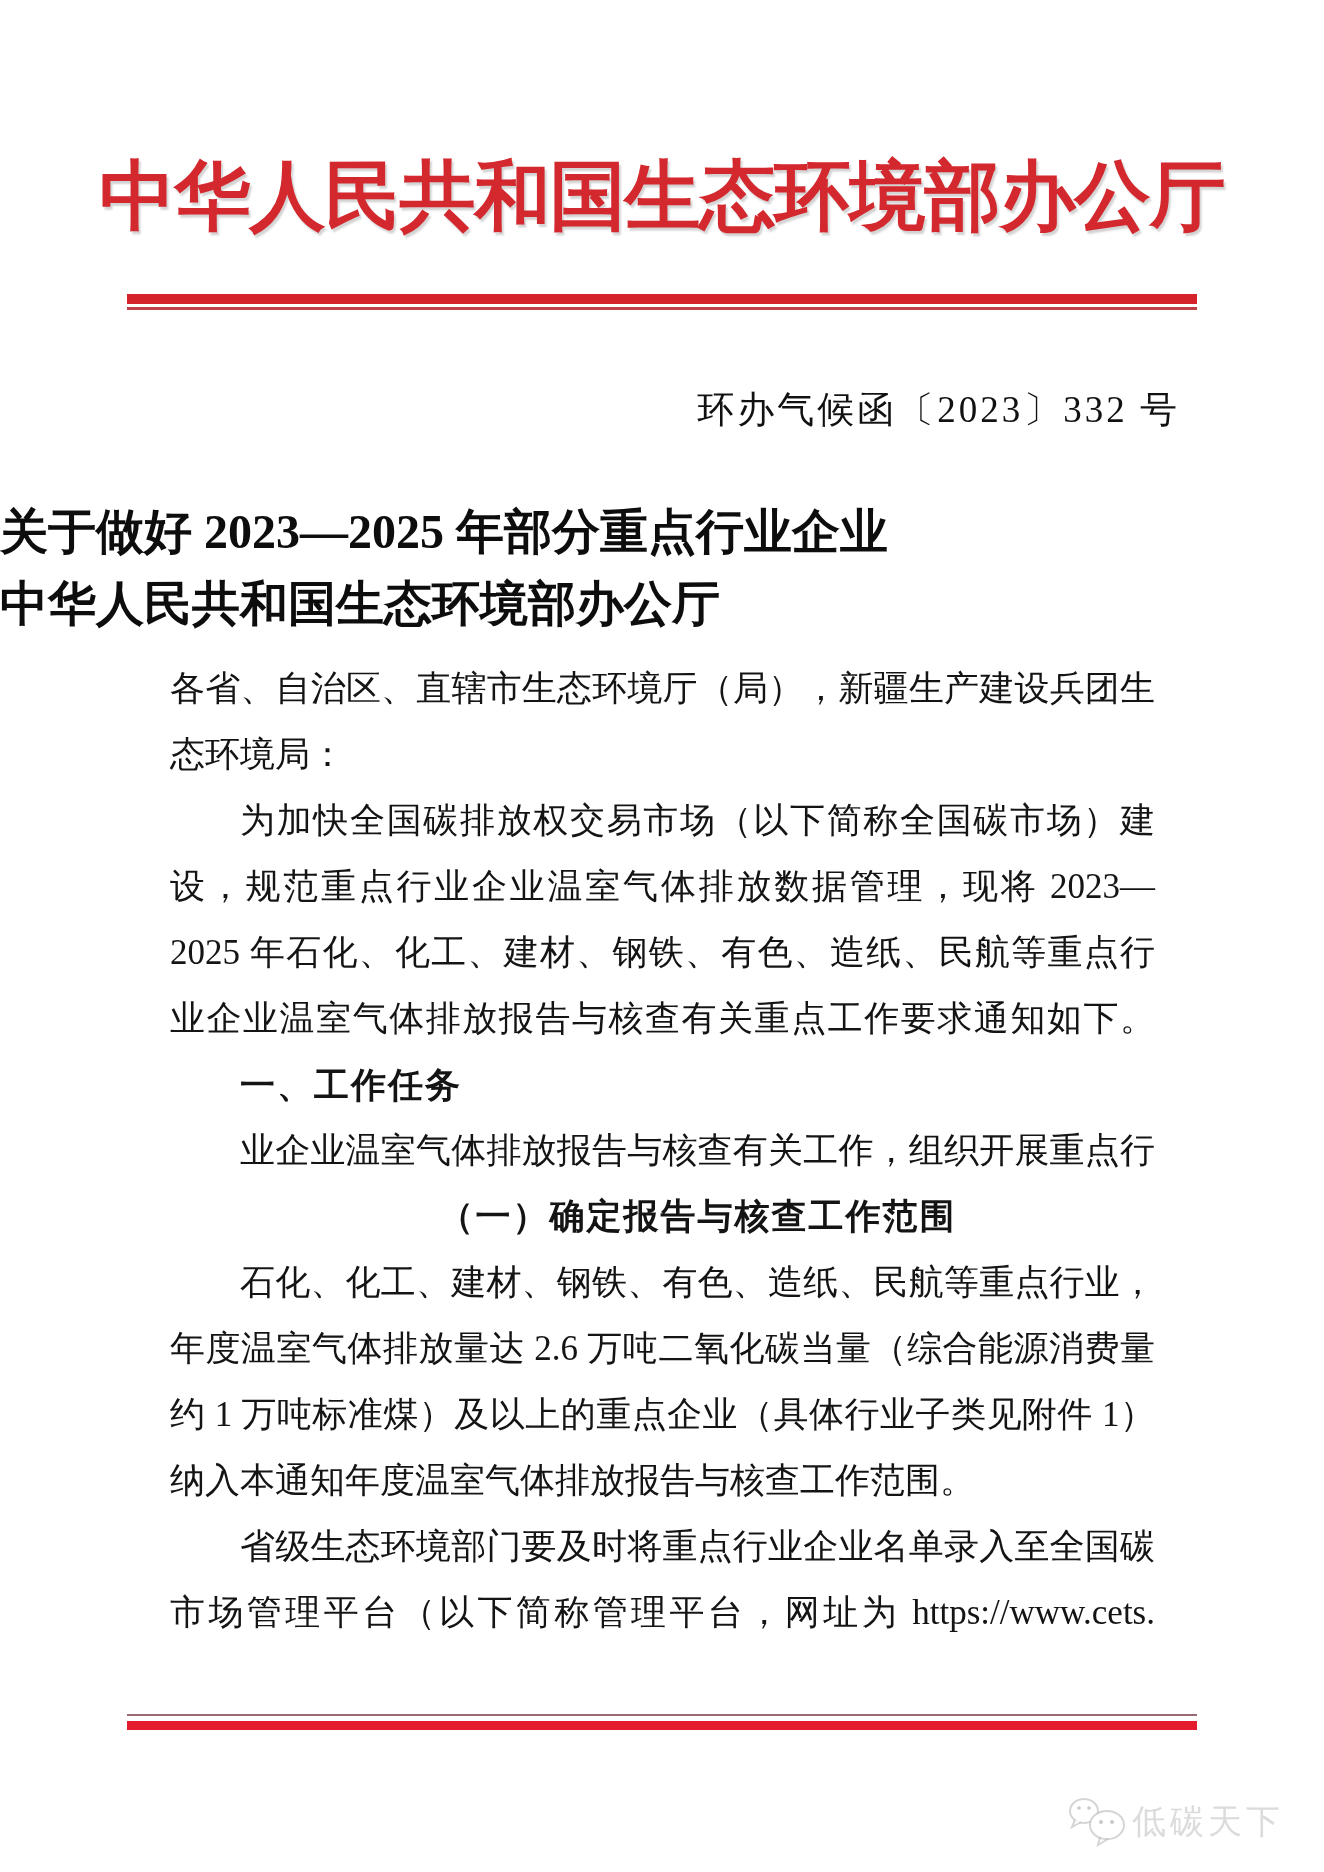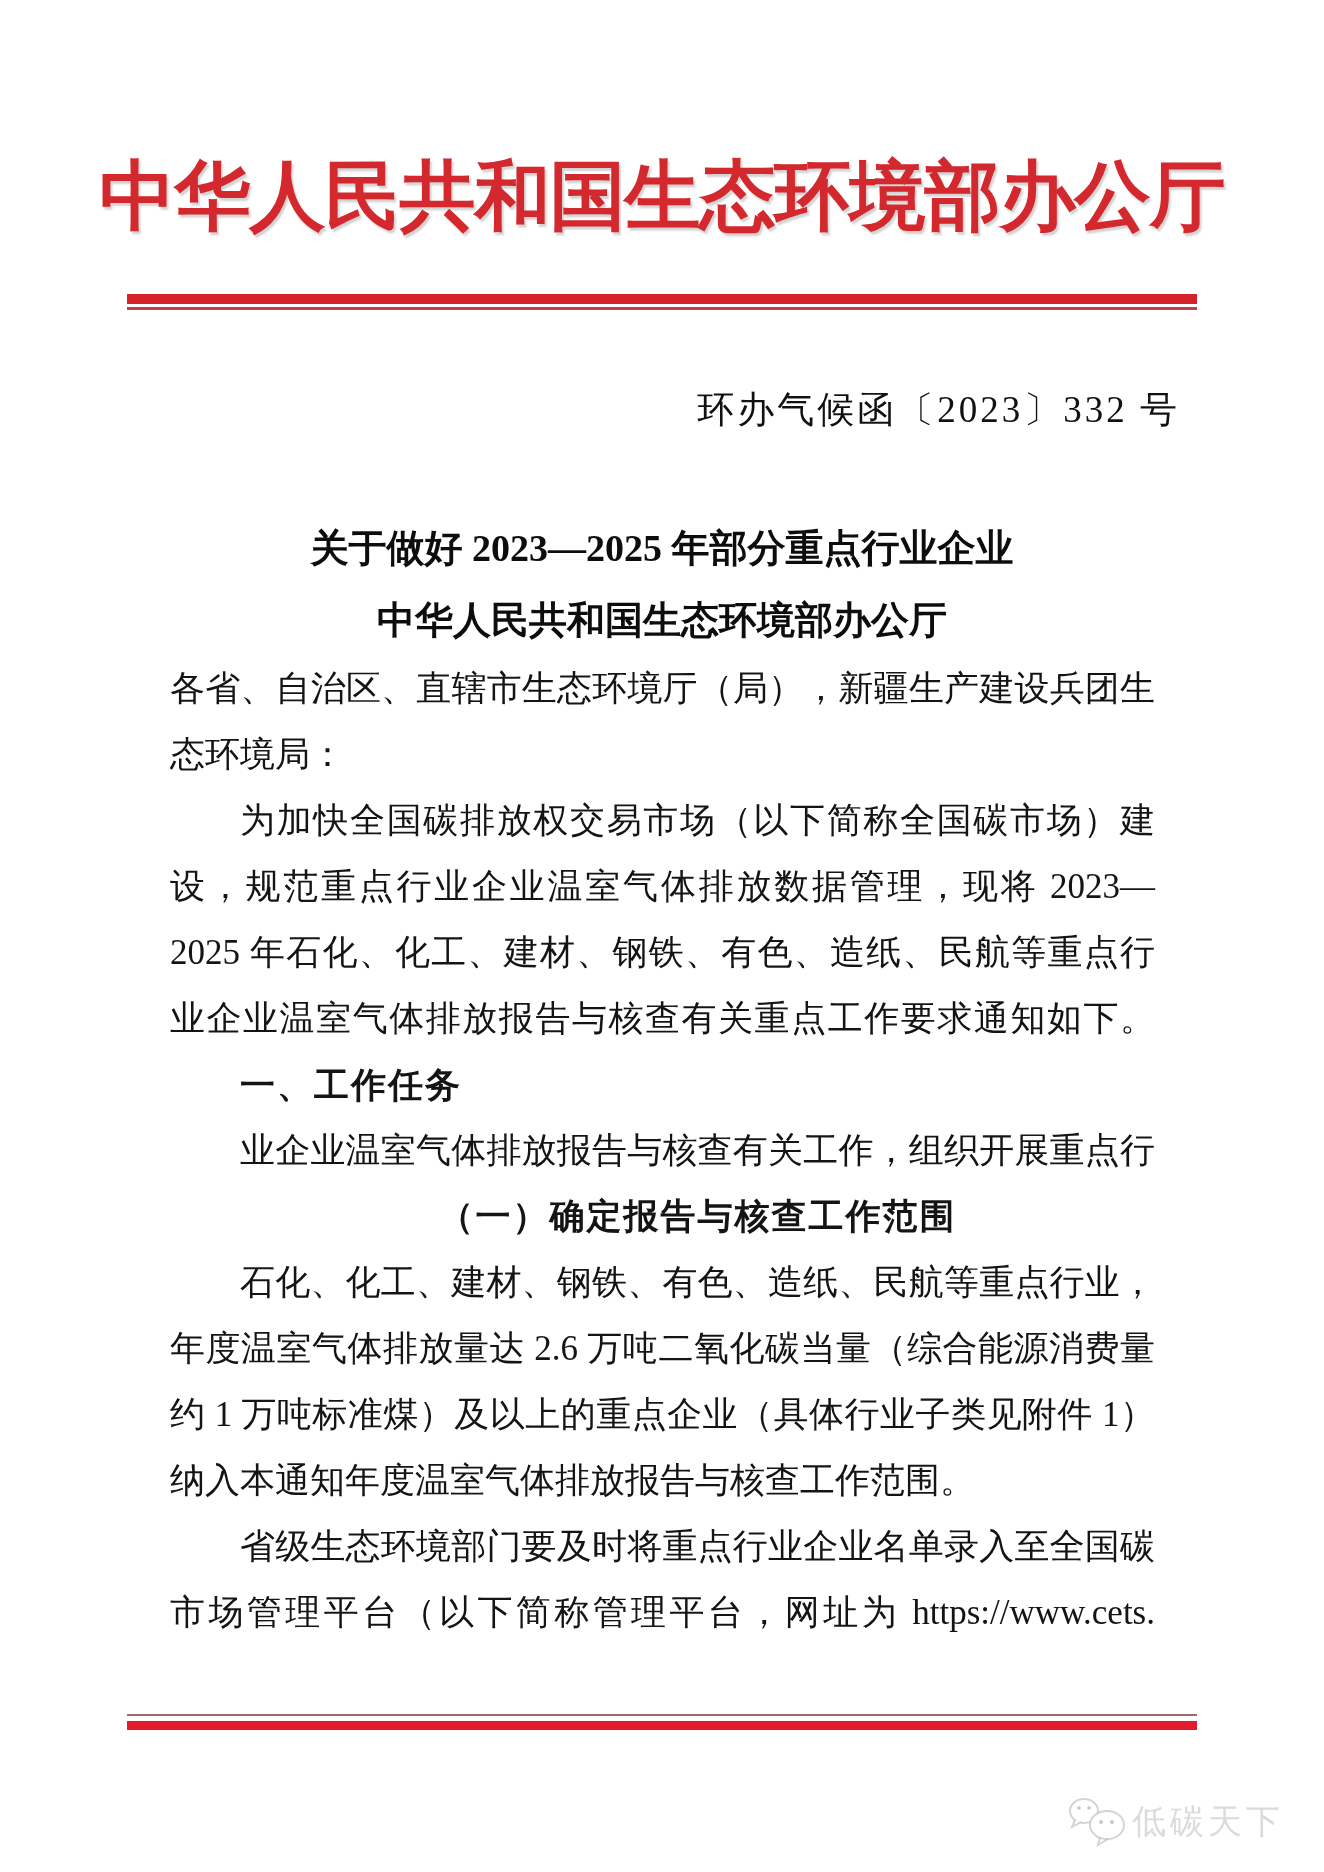--- a/index.html
+++ b/index.html
@@ -43,25 +43,25 @@
     right: 144px;
     font-size: 37px;
     letter-spacing: 3px;
     color: #111;
     white-space: nowrap;
     margin-top: 47px;
   }
   
   .doc-title {
     position: absolute;
-    top: 512px;
+    top: 496px;
     left: 0;
     width: 100%;
-    text-align: center;
-    font-size: 38px;
+    text-align: left;
+    font-size: 48px;
     font-weight: bold;
     line-height: 72px;
     color: #0d0d0d;
     white-space: nowrap;
   }
   
   .body-text {
     position: absolute;
     top: 656px;
     left: 170px;

